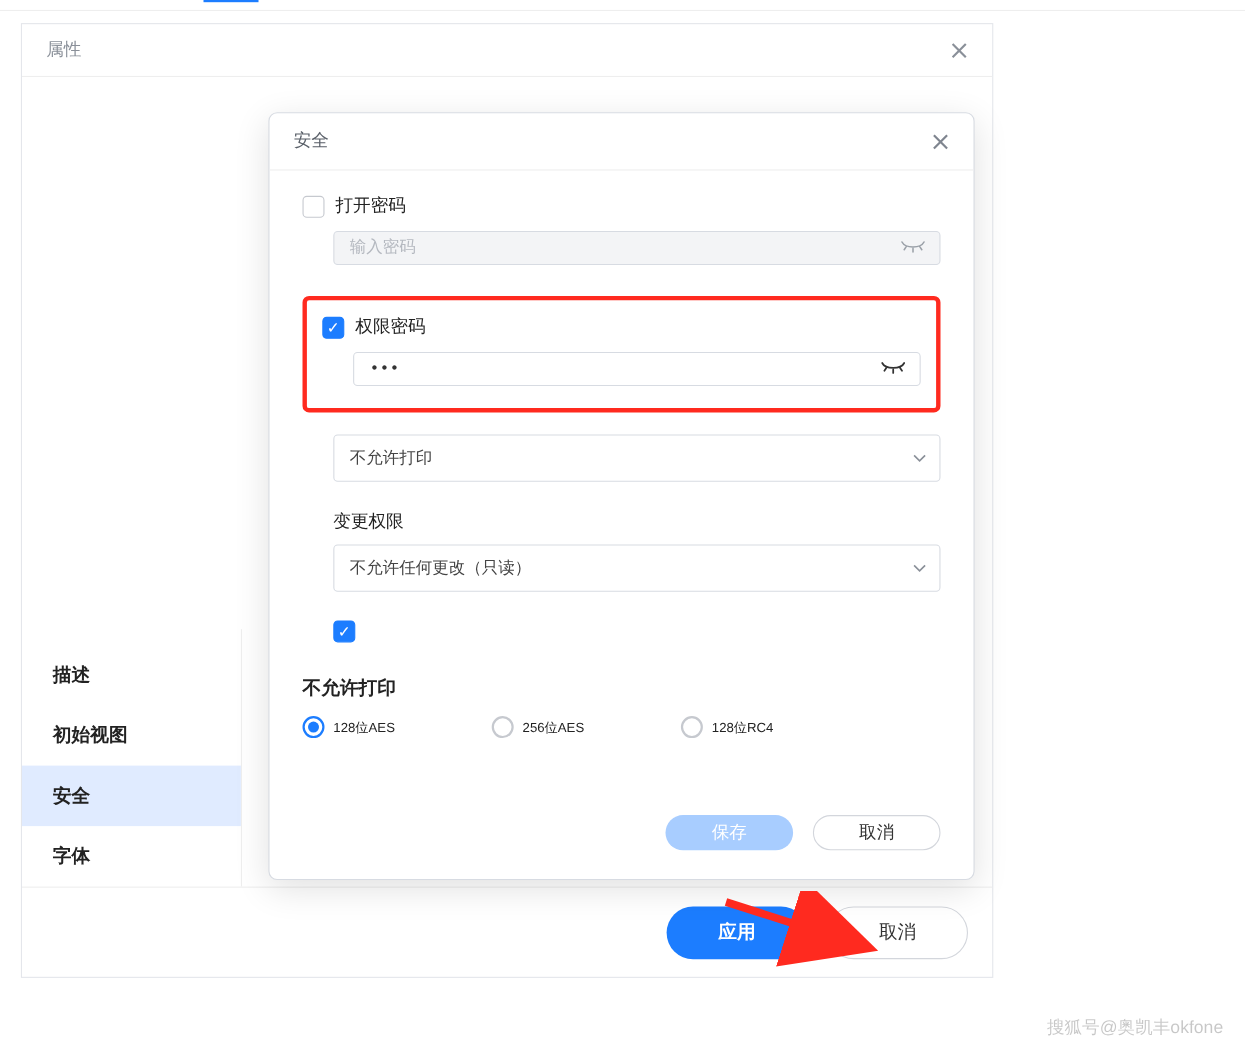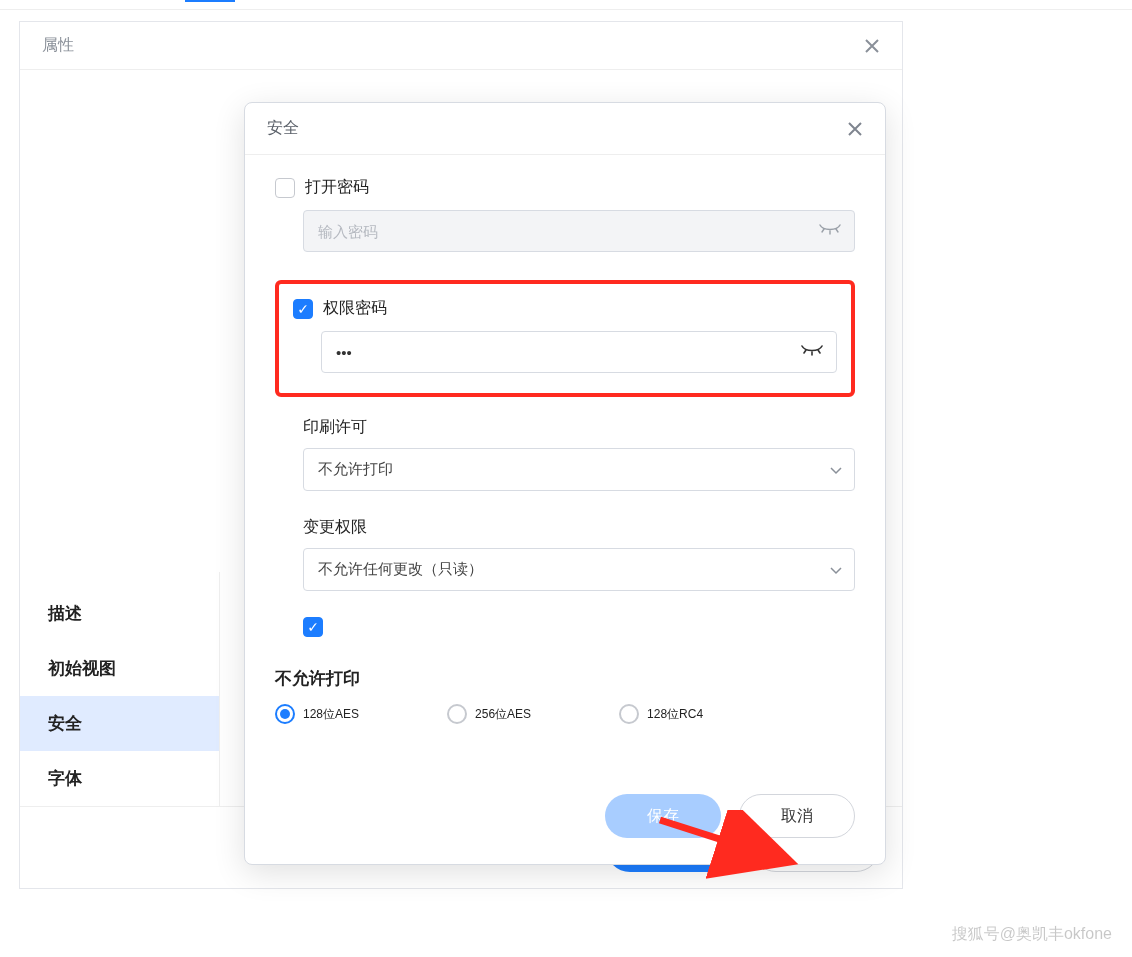--- a/index.html
+++ b/index.html
@@ -182,26 +182,27 @@
   font-size: 16px;
   color: #222;
 }
 .field-wrap {
   margin-left: 28px;
   margin-bottom: 28px;
   position: relative;
 }
 .pwd-input {
   width: 100%;
-  height: 42px;
+  height: 31px;
   border: 1px solid #d7dbe2;
   border-radius: 4px;
   padding: 0 44px 0 14px;
   font-size: 15px;
   color: #333;
+  font-family: Liberation Mono, monospace;
 }
 .pwd-input.disabled {
   background: #f3f4f6;
   color: #b5b9c0;
 }
 .pwd-input::placeholder {
   color: #b5b9c0;
 }
 .eye-icon {
   position: absolute;
@@ -293,21 +294,21 @@
 }
 
 .dialog-footer {
   display: flex;
   justify-content: flex-end;
   gap: 18px;
   padding: 0 30px 26px 30px;
 }
 .dbtn {
   min-width: 116px;
-  height: 44px;
+  height: 32px;
   border-radius: 24px;
   display: flex;
   align-items: center;
   justify-content: center;
   font-size: 16px;
   cursor: pointer;
 }
 .dbtn-save {
   background: #a8cdff;
   color: #fff;
@@ -406,21 +407,20 @@
       <div class="field-wrap" style="margin-bottom:14px">
         <input class="pwd-input" value="•••" style="">
         <span class="eye-icon" style="color:#333">
           <svg width="22" height="14" viewBox="0 0 22 14">
               <path d="M1 1 C4 7 18 7 21 1 M5 5 L3 8 M11 7 L11 10 M17 5 L19 8" stroke="currentColor" stroke-width="1.6" fill="none" stroke-linecap="round"></path>
             </svg>
         </span>
       </div>
     </div>
 
-    <div class="field-label">印刷许可</div>
     <div class="select-box">
       <span>不允许打印</span>
       <span class="select-chevron">
         <svg width="12" height="8" viewBox="0 0 12 8">
             <path d="M1 1 L6 6 L11 1" stroke="currentColor" stroke-width="1.5" fill="none"></path>
           </svg>
       </span>
     </div>
 
     <div class="field-label">变更权限</div>

